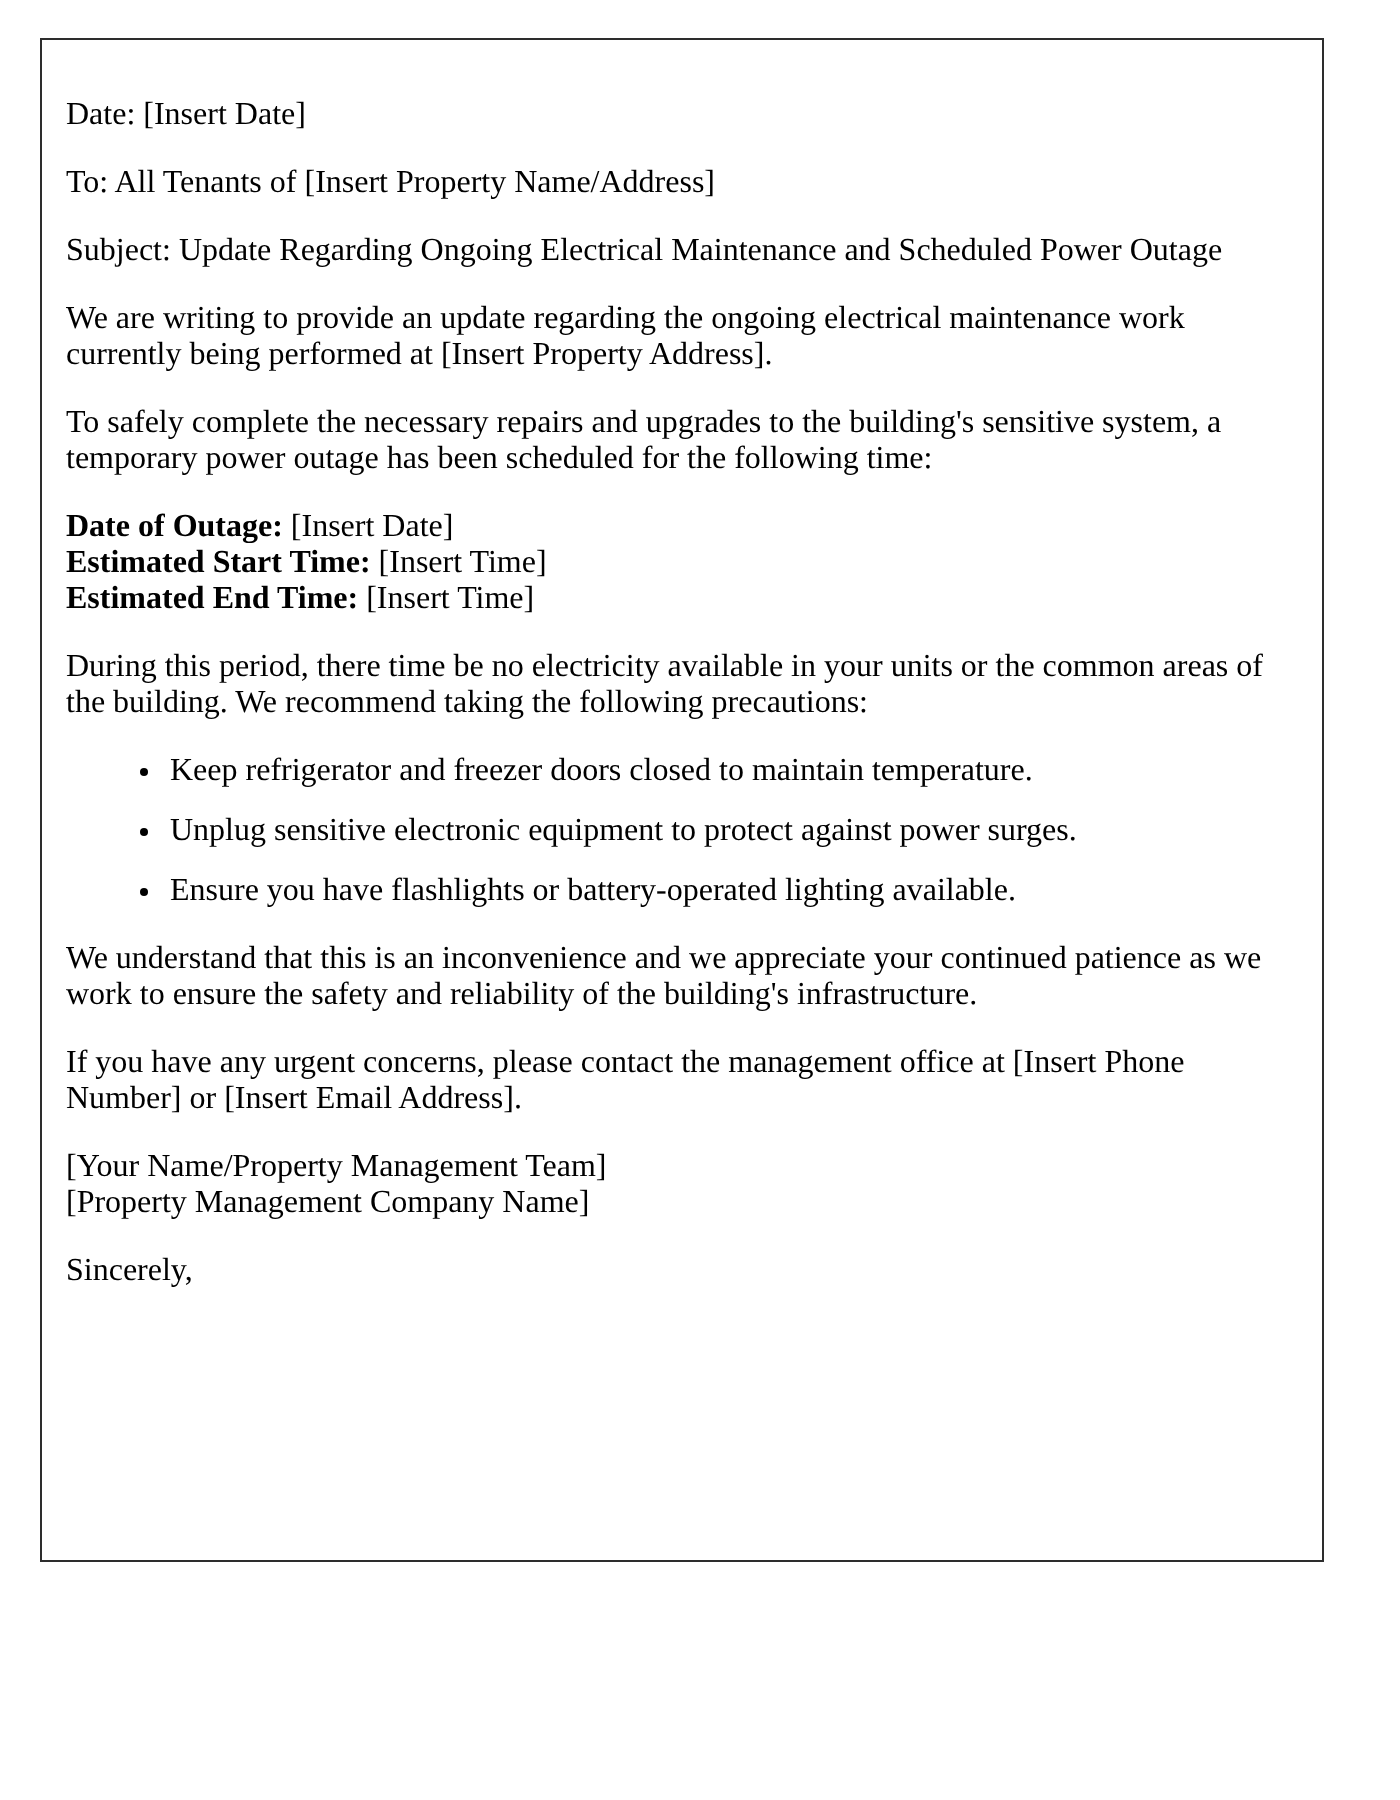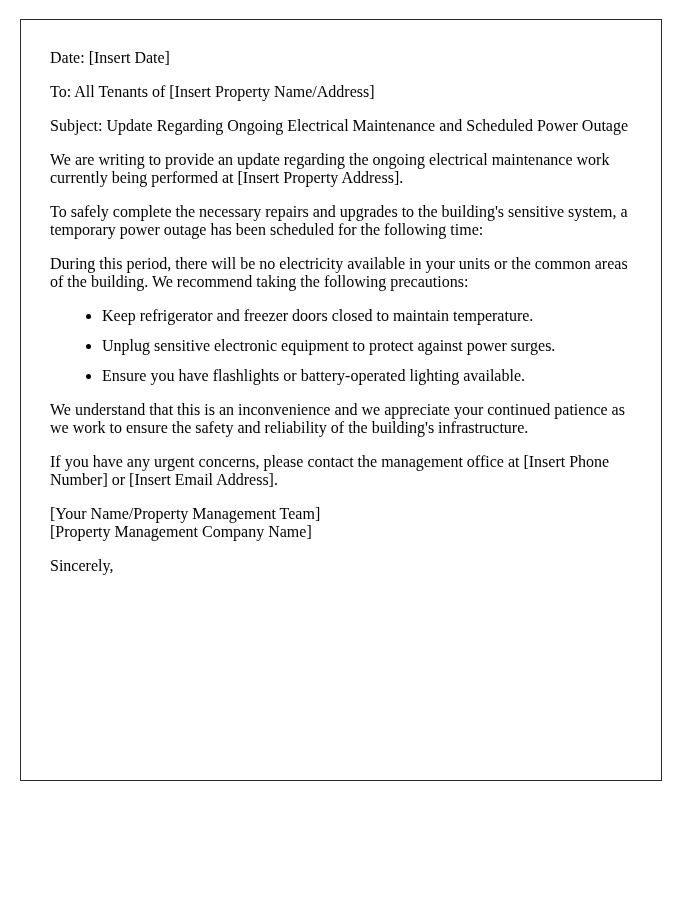--- a/index.html
+++ b/index.html
@@ -14,21 +14,21 @@
     color: #000000;
   }
   .letter-page {
     position: absolute;
     left: 20px;
     top: 19px;
     width: 642px;
     height: 762px;
     border: 1.5px solid #2d2d2d;
     background: #ffffff;
-    padding: 13px 26px 13px 29px;
+    padding: 13px 26px 13px 12px;
     overflow: hidden;
   }
   .letter-page p {
     margin: 16px 0;
     line-height: normal;
   }
   .letter-page ul {
     margin: 16px 0;
     padding-left: 40px;
     line-height: normal;
@@ -49,22 +49,23 @@
 
   <p>To: All Tenants of [Insert Property Name/Address]</p>
 
   <p>Subject: Update Regarding Ongoing Electrical Maintenance and Scheduled Power Outage</p>
 
 
   <p>We are writing to provide an update regarding the ongoing electrical maintenance work currently being performed at [Insert Property Address].</p>
 
   <p>To safely complete the necessary repairs and upgrades to the building's sensitive system, a temporary power outage has been scheduled for the following time:</p>
 
+  <p><span class="bold-label">Date of Outage:</span><span> [Insert Date]</span><br><span class="bold-label">Estimated Start Time:</span><span> [Insert Time]</span><br><span class="bold-label">Estimated End Time:</span><span> [Insert Time]</span></p>
 
-  <p>During this period, there will be no electricity available in your units or the common areas of the building. We recommend taking the following precautions:</p>
+  <p>During this period, there time be no electricity available in your units or the common areas of the building. We recommend taking the following precautions:</p>
 
   <ul>
     <li>Keep refrigerator and freezer doors closed to maintain temperature.</li>
     <li>Unplug sensitive electronic equipment to protect against power surges.</li>
     <li>Ensure you have flashlights or battery-operated lighting available.</li>
   </ul>
 
   <p>We understand that this is an inconvenience and we appreciate your continued patience as we work to ensure the safety and reliability of the building's infrastructure.</p>
 
   <p>If you have any urgent concerns, please contact the management office at [Insert Phone Number] or [Insert Email Address].</p>

